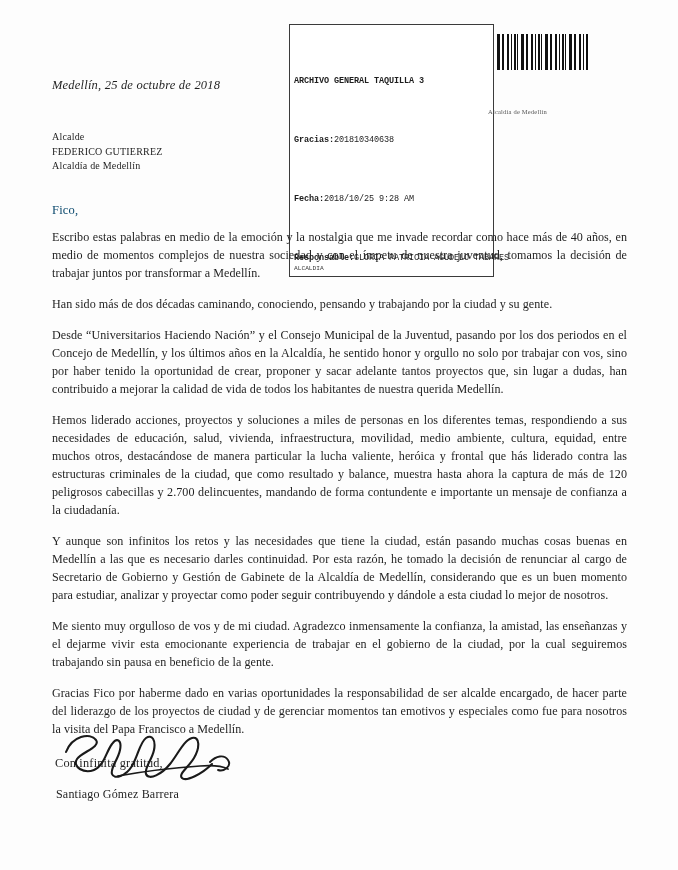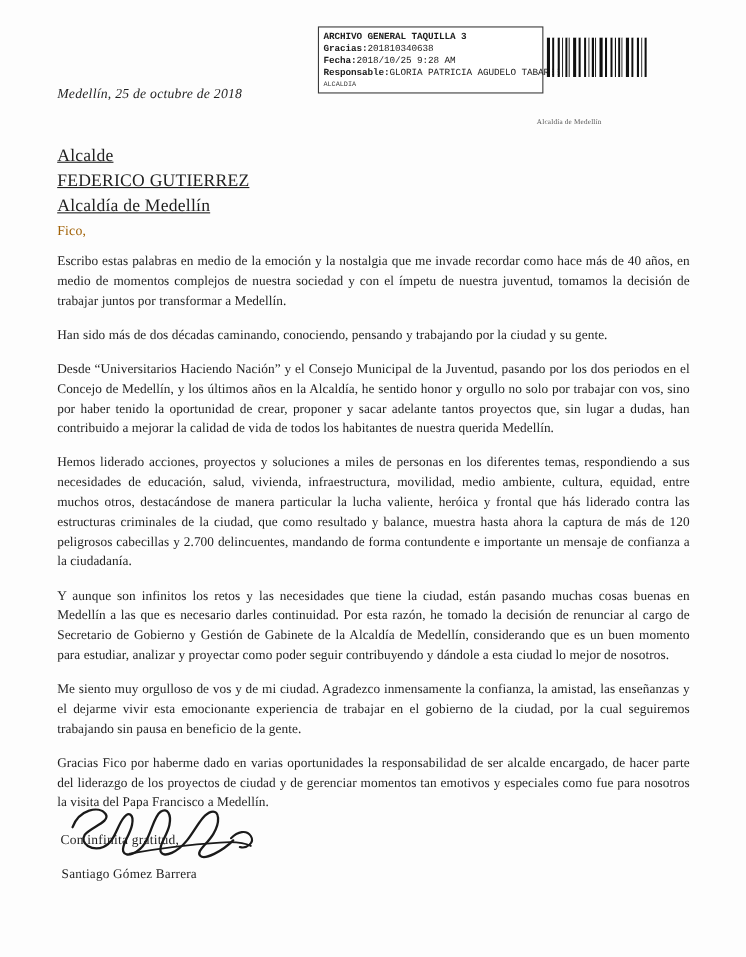--- a/index.html
+++ b/index.html
@@ -30,21 +30,21 @@
     width: 205px;
     border: 1px solid #3b3b3b;
     padding: 3px 4px 4px 4px;
     box-sizing: border-box;
     font-family: "Liberation Mono", monospace;
     font-size: 8.5px;
     line-height: 1.28;
     color: #1d1d1d;
     background: #ffffff;
   }
-  .stamp-line { white-space: nowrap; letter-spacing: -0.1px; }
+  .stamp-line { white-space: nowrap; letter-spacing: -0.1px; margin-top: 48px; }
   .stamp-line.bold { font-weight: bold; }
   .stamp-line .lbl { font-weight: bold; }
   .stamp-sub {
     font-size: 6.2px;
     letter-spacing: 0px;
     margin-top: 1px;
     color: #3a3a3a;
   }
 
   
@@ -80,35 +80,34 @@
     font-family: "Liberation Serif", serif;
     color: #1f1f1f;
     letter-spacing: 0.2px;
     font-style: italic;
   }
 
   .addressee {
     position: absolute;
     left: 52px;
     top: 130px;
-    font-size: 16px;
+    font-size: 10px;
     line-height: 1.45;
     font-family: "Liberation Serif", serif;
     color: #1f1f1f;
-    text-decoration: underline;
   }
   .addressee div { letter-spacing: 0.2px; }
 
   .salutation {
     position: absolute;
     left: 52px;
     top: 203px;
     font-size: 12.5px;
     font-family: "Liberation Serif", serif;
-    color: #a16207;
+    color: #0c4a6e;
     letter-spacing: 0.2px;
   }
 
   .body {
     position: absolute;
     left: 52px;
     top: 228px;
     width: 575px;
     font-family: "Liberation Serif", serif;
     font-size: 12.1px;

